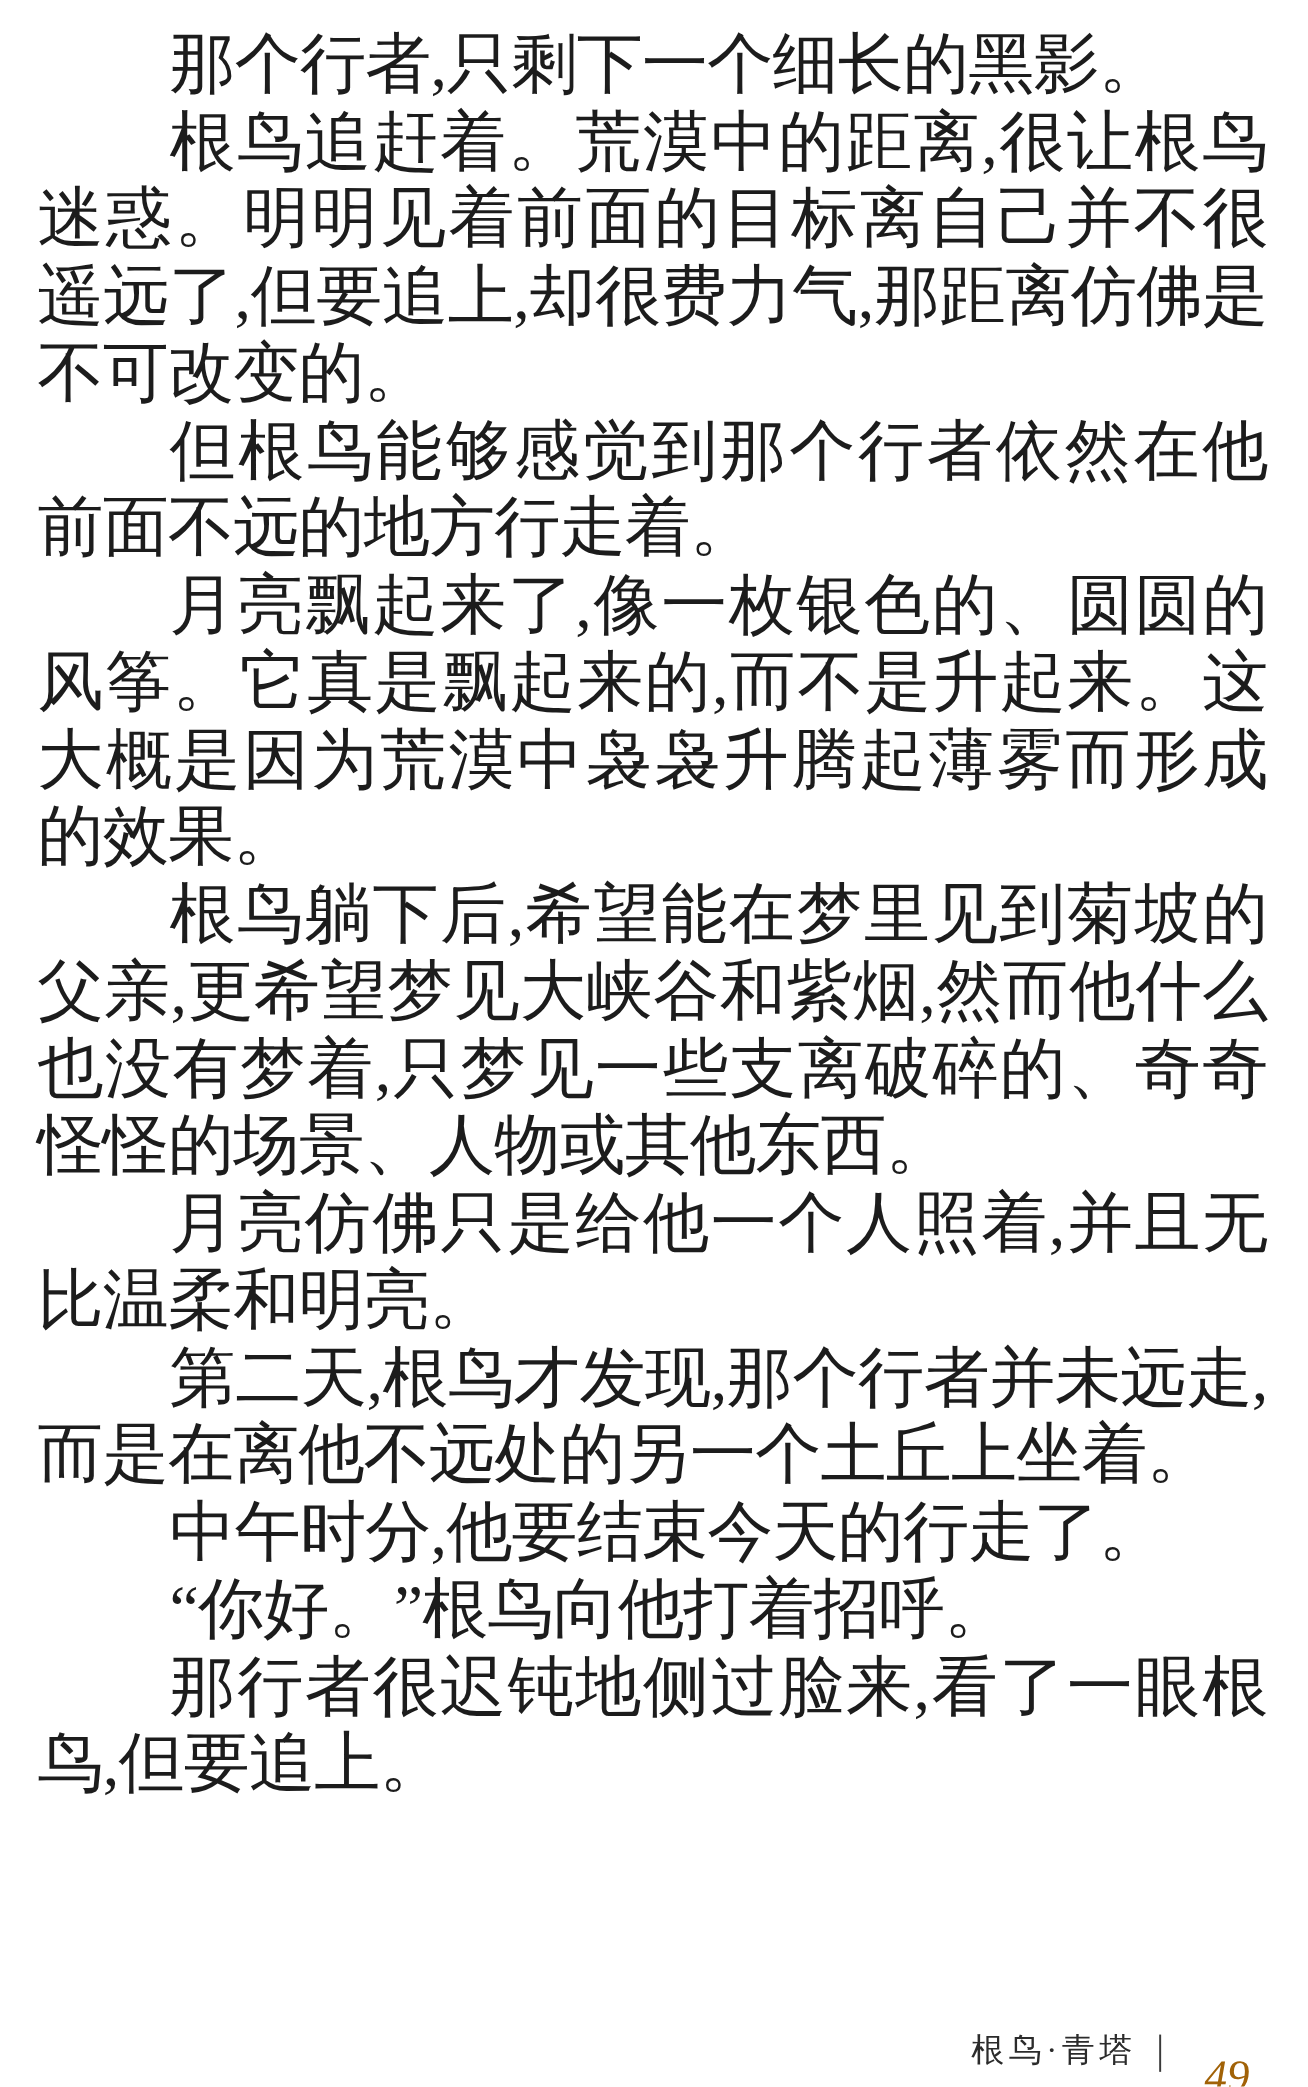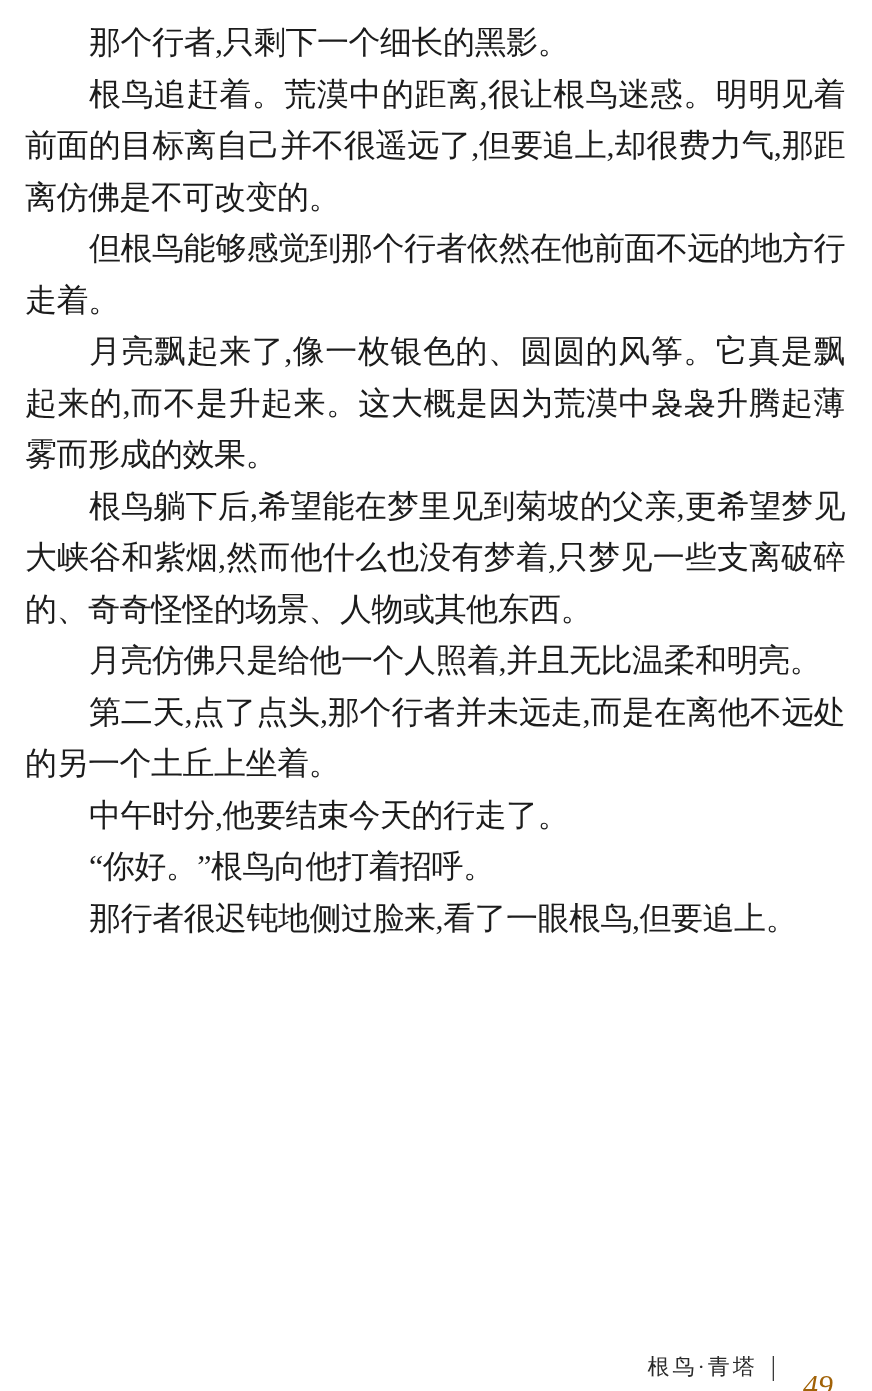--- a/index.html
+++ b/index.html
@@ -21,21 +21,21 @@
   }
   .text-block {
     position: absolute;
     left: 25px;
     top: 17px;
     width: 820px;
   }
   .text-block p {
     margin: 0;
     padding: 0;
-    font-size: 32px;
+    font-size: 44px;
     line-height: 51.5px;
     color: #1c1c1c;
     text-align: justify;
     text-justify: inter-ideograph;
     text-indent: 2em;
     letter-spacing: -0.5px;
   }
   .page-footer {
     position: absolute;
     top: 1332px;
@@ -71,21 +71,21 @@
 
 <div class="book-page">
 
   <div class="text-block">
     <p>那个行者,只剩下一个细长的黑影。</p>
     <p>根鸟追赶着。荒漠中的距离,很让根鸟迷惑。明明见着前面的目标离自己并不很遥远了,但要追上,却很费力气,那距离仿佛是不可改变的。</p>
     <p>但根鸟能够感觉到那个行者依然在他前面不远的地方行走着。</p>
     <p>月亮飘起来了,像一枚银色的、圆圆的风筝。它真是飘起来的,而不是升起来。这大概是因为荒漠中袅袅升腾起薄雾而形成的效果。</p>
     <p>根鸟躺下后,希望能在梦里见到菊坡的父亲,更希望梦见大峡谷和紫烟,然而他什么也没有梦着,只梦见一些支离破碎的、奇奇怪怪的场景、人物或其他东西。</p>
     <p>月亮仿佛只是给他一个人照着,并且无比温柔和明亮。</p>
-    <p>第二天,点了点头,那个行者并未远走,而是在离他不远处的另一个土丘上坐着。</p>
+    <p>第二天,根鸟才发现,那个行者并未远走,而是在离他不远处的另一个土丘上坐着。</p>
     <p>中午时分,他要结束今天的行走了。</p>
     <p>“你好。”根鸟向他打着招呼。</p>
     <p>那行者很迟钝地侧过脸来,看了一眼根鸟,但要追上。</p>
   </div>
 
   <div class="page-footer">
     <span class="footer-title">根鸟·青塔</span>
     <span class="footer-divider">|</span>
     <span class="footer-page-number">49</span>
   </div>

